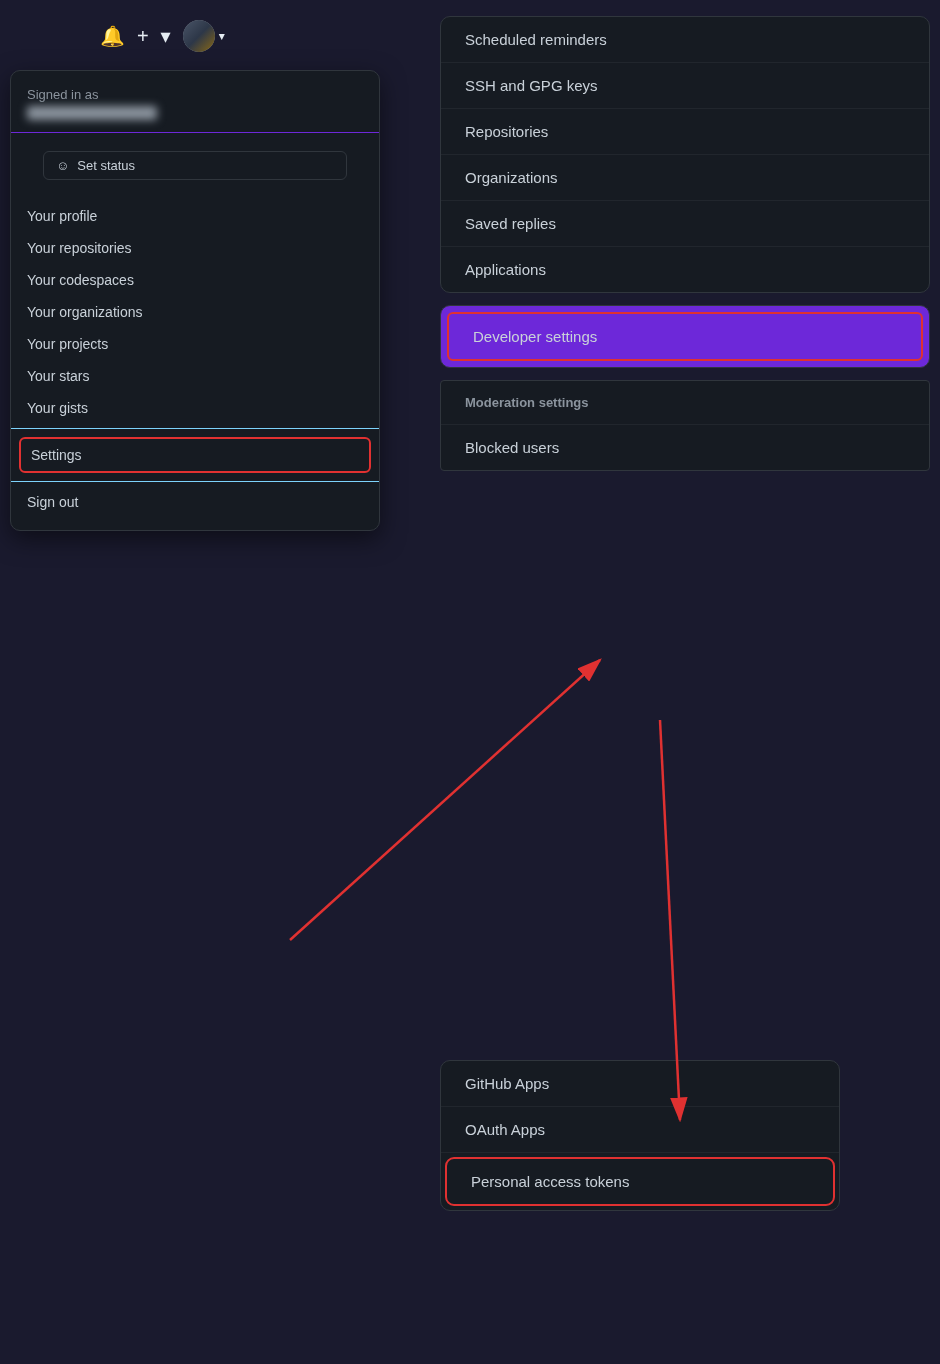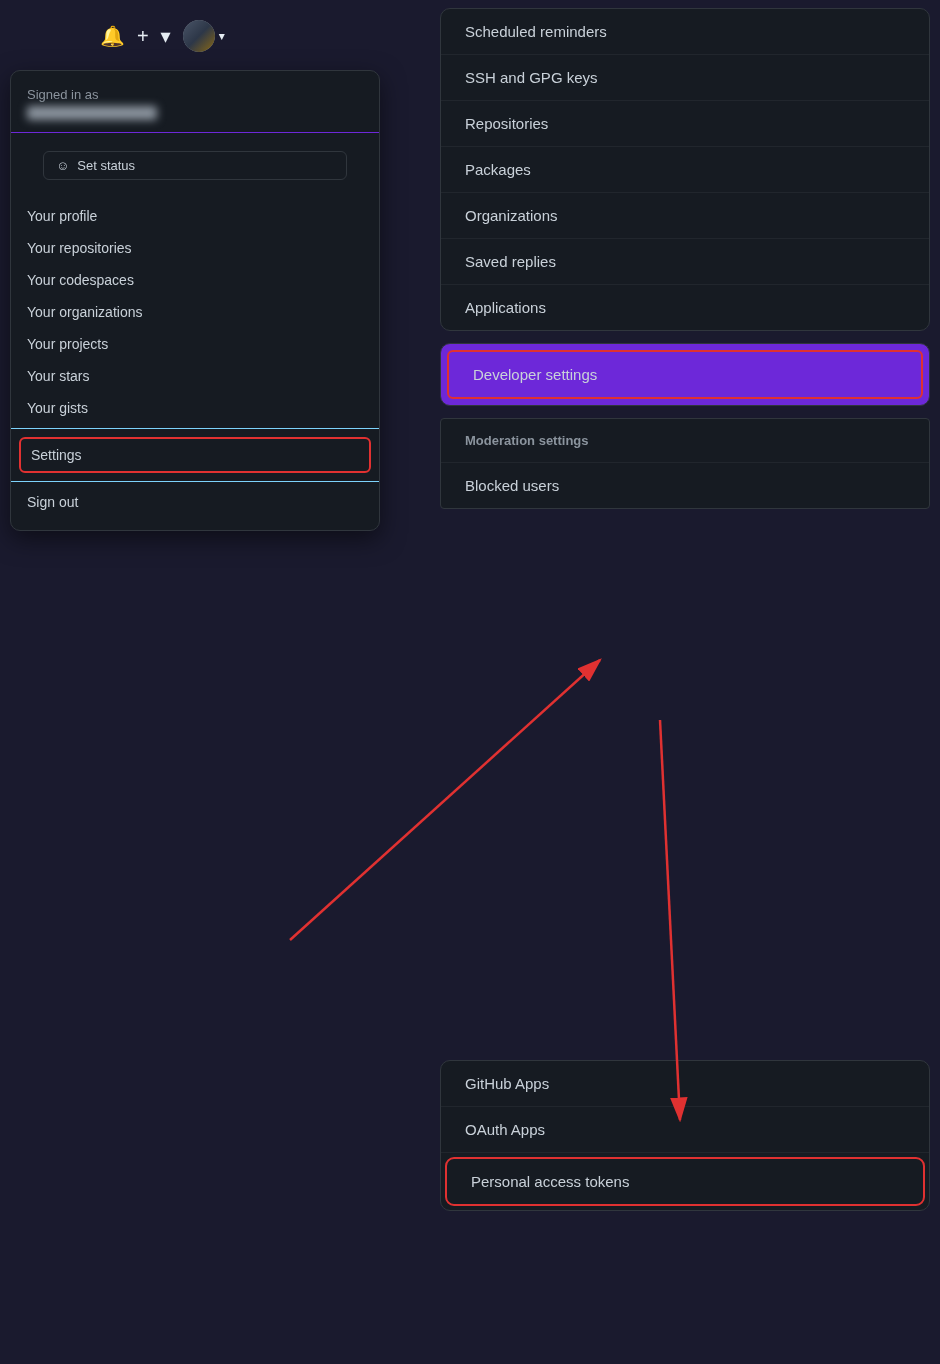--- a/index.html
+++ b/index.html
@@ -128,21 +128,21 @@
       text-decoration: none;
     }
 
     .menu-item.sign-out {
       color: #c9d1d9;
     }
 
     
     .right-panel {
       position: absolute;
-      top: 8px;
+      top: 16px;
       left: 440px;
       width: 490px;
     }
 
     
     .settings-dropdown {
       background: #161b22;
       border: 1px solid #30363d;
       border-radius: 10px;
       overflow: hidden;
@@ -194,21 +194,21 @@
       border-radius: 4px;
       overflow: hidden;
       margin-bottom: 12px;
     }
 
     
     .dev-settings-panel {
       position: absolute;
       top: 1060px;
       left: 440px;
-      width: 490px;
+      width: 400px;
       background: #161b22;
       border: 1px solid #30363d;
       border-radius: 10px;
       overflow: hidden;
     }
 
     .dev-item {
       padding: 14px 24px;
       color: #c9d1d9;
       font-size: 15px;
@@ -298,21 +298,20 @@
     <a class="menu-item sign-out">Sign out</a>
   </div>
 </div>
 
 <div class="right-panel">
 
   <div class="settings-dropdown">
     <a class="settings-item">Scheduled reminders</a>
     <a class="settings-item">SSH and GPG keys</a>
     <a class="settings-item">Repositories</a>
-    <a class="settings-item">Packages</a>
     <a class="settings-item">Organizations</a>
     <a class="settings-item">Saved replies</a>
     <a class="settings-item">Applications</a>
   </div>
 
   <div class="developer-settings-box">
     <div class="developer-settings-highlighted">
       <a class="settings-item" style="border:none;">Developer settings</a>
     </div>
   </div>

